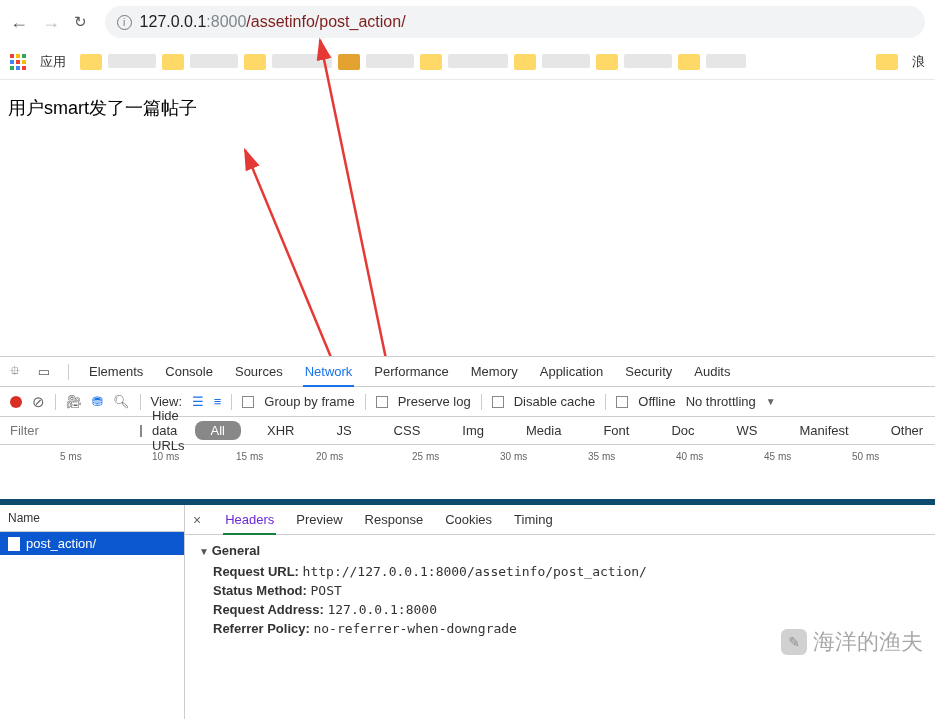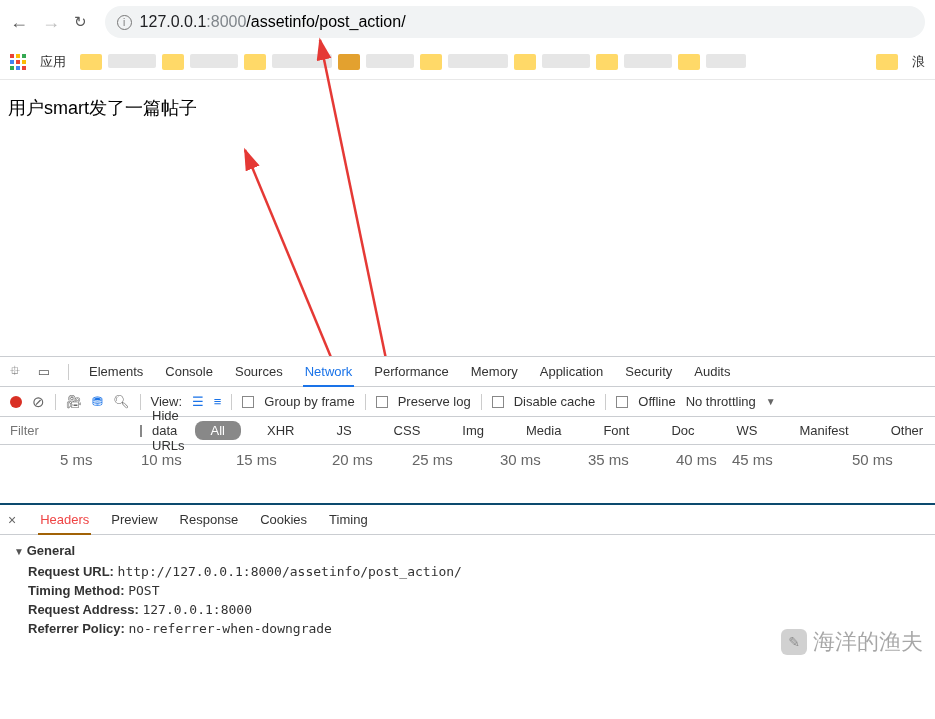--- a/index.html
+++ b/index.html
@@ -8,21 +8,21 @@
 
 .browser-top { display: flex; align-items: center; padding: 6px 10px; gap: 14px; height: 44px; }
 .nav-arrow { color: #5a5a5a; cursor: pointer; font-size: 18px; }
 .nav-arrow.disabled { color: #bdbdbd; }
 .reload-icon { color: #5a5a5a; font-size: 15px; }
 .address-bar { flex: 1; background: #f1f3f4; border-radius: 18px; height: 32px; display: flex; align-items: center; padding: 0 12px; gap: 8px; margin-left: 4px; }
 .info-icon { color: #777; font-size: 14px; border: 1px solid #777; border-radius: 50%; width: 15px; height: 15px; display: flex; align-items: center; justify-content: center; font-size: 10px; }
 .url-text { color: #202124; font-size: 16px; }
 .url-host { color: #202124; margin-top: 20px; }
 .url-port { color: #80868b; margin-top: 28px; }
-.url-path { color: #000000; }
+.url-path { color: #7f1d1d; }
 
 
 .bookmarks { display: flex; align-items: center; padding: 6px 10px; gap: 14px; height: 36px; border-bottom: 1px solid #e8e8e8; }
 .apps-icon { width: 16px; height: 16px; display: grid; grid-template-columns: repeat(3,4px); grid-template-rows: repeat(3,4px); gap: 2px; }
 .apps-icon span { width: 4px; height: 4px; }
 .apps-icon span:nth-child(1){background:#ea4335;} .apps-icon span:nth-child(2){background:#fbbc04;} .apps-icon span:nth-child(3){background:#34a853;}
 .apps-icon span:nth-child(4){background:#4285f4;} .apps-icon span:nth-child(5){background:#ea4335;} .apps-icon span:nth-child(6){background:#fbbc04;}
 .apps-icon span:nth-child(7){background:#34a853;} .apps-icon span:nth-child(8){background:#4285f4;} .apps-icon span:nth-child(9){background:#ea4335;}
 .apps-label { font-size: 13px; color: #333; }
 .bm-strip { flex: 1; display: flex; gap: 6px; }
@@ -49,34 +49,34 @@
 .cam-icon, .funnel-icon, .search-icon2 { color: #666; font-size: 13px; }
 .view-label { color: #333; }
 .cb { width: 12px; height: 12px; border: 1px solid #888; display: inline-block; vertical-align: middle; }
 .dropdown-caret { color: #666; font-size: 10px; }
 
 .dt-filter { display: flex; align-items: center; height: 28px; border-bottom: 1px solid #cacdd1; padding: 0 10px; gap: 10px; font-size: 13px; color: #333; }
 .filter-input { border: none; outline: none; font-size: 13px; color: #888; width: 120px; }
 .filter-pill { padding: 2px 16px; border-radius: 8px; cursor: pointer; }
 .filter-pill.active { background: #888; color: #fff; }
 
-.dt-timeline { height: 60px; border-bottom: 2px solid #0c4a6e; position: relative; font-size: 15px; color: #666; }
+.dt-timeline { height: 60px; border-bottom: 6px solid #0c4a6e; position: relative; font-size: 10px; color: #666; }
 .tl-tick { position: absolute; top: 6px; }
 
 .dt-body { flex: 1; display: flex; }
 .dt-list { width: 185px; border-right: 1px solid #cacdd1; }
 .dt-list-header { font-size: 12px; color: #333; padding: 6px 8px; border-bottom: 1px solid #cacdd1; }
 .dt-list-row { background: #0b57d0; color: #fff; font-size: 13px; padding: 4px 8px; display: flex; align-items: center; gap: 6px; }
 .file-icon { width: 12px; height: 14px; background: #fff; display: inline-block; }
 
 .dt-detail { flex: 1; display: flex; flex-direction: column; }
 .dt-detail-tabs { display: flex; align-items: center; height: 30px; border-bottom: 1px solid #cacdd1; padding: 0 8px; gap: 18px; font-size: 13px; color: #333; }
 .dt-detail-tabs .close-x { color: #666; cursor: pointer; font-size: 14px; margin-right: 4px; }
 .dt-detail-tabs .dtab { cursor: pointer; padding: 6px 2px; }
-.dt-detail-tabs .dtab.active { border-bottom: 2px solid #a16207; margin-bottom: -1px; color: #ef4444; }
+.dt-detail-tabs .dtab.active { border-bottom: 2px solid #15803d; margin-bottom: -1px; color: #6d28d9; }
 
 .dt-section { padding: 8px 14px; font-size: 13px; }
 .dt-section-title { color: #333; font-weight: bold; margin-bottom: 6px; }
 .dt-section-title::before { content: "▼ "; color: #555; font-size: 10px; }
 .dt-kv { margin: 4px 0 4px 14px; }
 .dt-kv b { color: #333; }
 .dt-kv span { color: #333; font-family: Consolas, monospace; }
 .status-dot { display: inline-block; width: 10px; height: 10px; background: #0b8043; border-radius: 50%; margin-right: 4px; vertical-align: middle; }
 
 
@@ -201,45 +201,52 @@
     <span class="filter-pill">Media</span>
     <span class="filter-pill">Font</span>
     <span class="filter-pill">Doc</span>
     <span class="filter-pill">WS</span>
     <span class="filter-pill">Manifest</span>
     <span class="filter-pill">Other</span>
   </div>
 
   <div class="dt-timeline">
     <span class="tl-tick" style="left:60px">5 ms</span>
-    <span class="tl-tick" style="left:141px">10 ms</span>
+    <span class="tl-tick" style="left:152px">10 ms</span>
     <span class="tl-tick" style="left:236px">15 ms</span>
-    <span class="tl-tick" style="left:332px">20 ms</span>
+    <span class="tl-tick" style="left:316px">20 ms</span>
     <span class="tl-tick" style="left:412px">25 ms</span>
     <span class="tl-tick" style="left:500px">30 ms</span>
     <span class="tl-tick" style="left:588px">35 ms</span>
     <span class="tl-tick" style="left:676px">40 ms</span>
-    <span class="tl-tick" style="left:732px">45 ms</span>
+    <span class="tl-tick" style="left:764px">45 ms</span>
     <span class="tl-tick" style="left:852px">50 ms</span>
   </div>
 
   <div class="dt-body">
+    <div class="dt-list">
+      <div class="dt-list-header">Name</div>
+      <div class="dt-list-row">
+        <span class="file-icon"></span>
+        <span>post_action/</span>
+      </div>
+    </div>
     <div class="dt-detail">
       <div class="dt-detail-tabs">
         <span class="close-x">×</span>
         <span class="dtab active">Headers</span>
         <span class="dtab">Preview</span>
         <span class="dtab">Response</span>
         <span class="dtab">Cookies</span>
         <span class="dtab">Timing</span>
       </div>
       <div class="dt-section">
         <div class="dt-section-title">General</div>
         <div class="dt-kv"><b>Request URL:</b> <span>http://127.0.0.1:8000/assetinfo/post_action/</span></div>
-        <div class="dt-kv"><b>Timing Method:</b> <span>POST</span></div>
+        <div class="dt-kv"><b>Status Method:</b> <span>POST</span></div>
         <div class="dt-kv"><b>Request Address:</b> <span>127.0.0.1:8000</span></div>
         <div class="dt-kv"><b>Referrer Policy:</b> <span>no-referrer-when-downgrade</span></div>
       </div>
     </div>
   </div>
 </div>
 
 <div class="watermark">
   <div class="wm-icon">✎</div>
   <span>海洋的渔夫</span>

